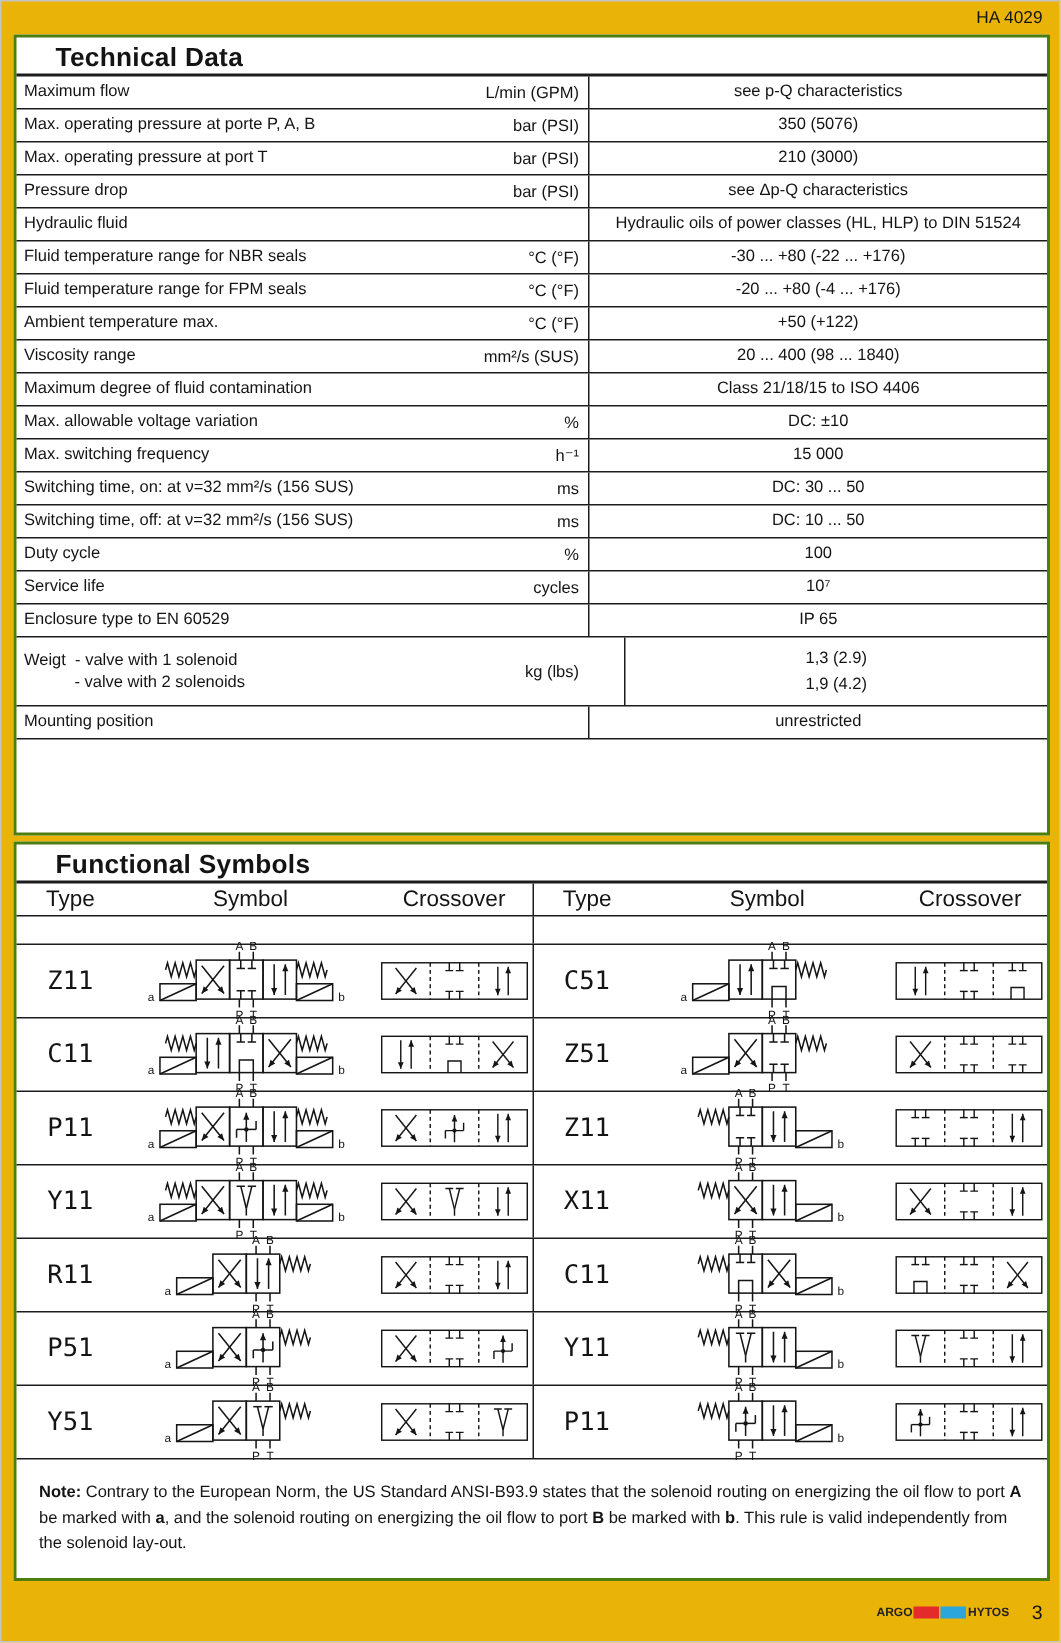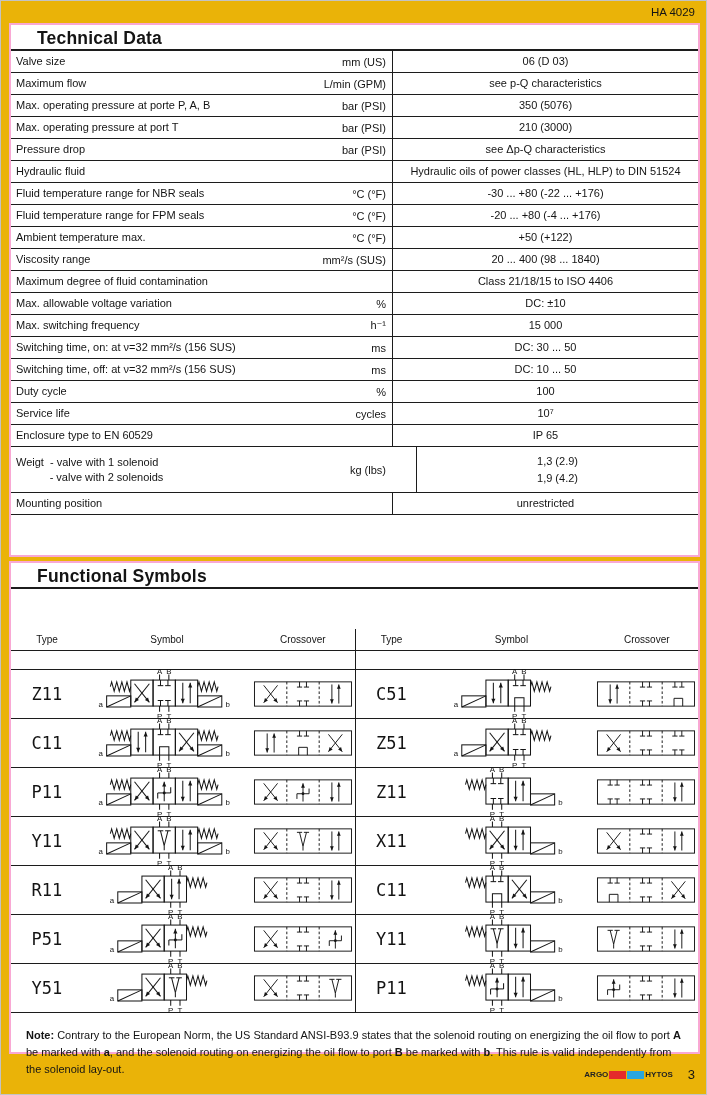--- a/index.html
+++ b/index.html
@@ -1,37 +1,37 @@
 <!DOCTYPE html>
 <html><head>
 <meta charset="utf-8">
 <style>
   html,body{margin:0;padding:0;background:#e9e9e9;}
   .page{position:relative;width:707px;height:1095px;background:#eab308;border:1px solid #c3c3c3;
         box-sizing:border-box;font-family:"Liberation Sans","DejaVu Sans",sans-serif;color:#141414;}
   .doc-ref{position:absolute;top:5px;right:11px;font-size:11.5px;}
 
-  .box{position:absolute;left:8px;width:691px;border:2px solid #f9a8d4;box-sizing:border-box;background:#fff;}
+  .box{position:absolute;left:8px;width:691px;border:2px solid #4d7c0f;box-sizing:border-box;background:#fff;}
   .tech-box{top:22px;height:534px;}
   .fs-box{top:560px;height:493px;}
   .box-title{margin:0;font-size:17.5px;font-weight:bold;padding:3px 0 0 26px;height:26px;
              border-bottom:2px solid #1c1c1c;box-sizing:border-box;letter-spacing:.2px;}
 
   
   .t-row{display:flex;border-bottom:1px solid #1c1c1c;min-height:22px;box-sizing:border-box;align-items:stretch;}
   .t-left{display:flex;width:381px;align-items:center;box-sizing:border-box;}
   .t-param{flex:1;padding:2px 4px 2px 5px;font-size:11px;line-height:1.35;white-space:pre-wrap;}
   .t-unit{padding:2px 6px 2px 2px;font-size:11px;white-space:nowrap;text-align:right;}
   .t-value{flex:1;border-left:1px solid #1c1c1c;display:flex;align-items:center;justify-content:center;
            font-size:11px;text-align:center;white-space:pre-wrap;line-height:1.5;}
   .t-row.tall{min-height:46px;gap:24px;}
   .tech-empty{height:42px;}
 
   
-  .fs-header{display:flex;height:22px;border-bottom:1px solid #1c1c1c;box-sizing:border-box;font-size:10px;margin-top:40px;}
+  .fs-header{display:flex;height:22px;border-bottom:1px solid #1c1c1c;box-sizing:border-box;font-size:15px;}
   .fs-half{width:50%;display:flex;box-sizing:border-box;align-items:center;}
   .fs-half + .fs-half{border-left:1px solid #1c1c1c;}
   .h-type{width:72px;text-align:center;}
   .h-sym{width:168px;text-align:center;}
   .h-cross{flex:1;text-align:center;}
   .fs-empty{display:flex;height:19px;border-bottom:1px solid #1c1c1c;box-sizing:border-box;}
   .fs-empty .fs-half{height:100%;}
   .fs-row{display:flex;height:49px;border-bottom:1px solid #1c1c1c;box-sizing:border-box;}
   .fs-type{width:72px;display:flex;align-items:center;justify-content:center;
            font-family:"DejaVu Sans Mono",monospace;font-size:17px;}
@@ -53,27 +53,20 @@
 </head>
 <body>
 
 <div class="page">
 
   <div class="doc-ref">HA 4029</div>
 
   <section class="box tech-box">
     <h1 class="box-title">Technical Data</h1>
     <div id="tech-rows">
-        <div class="t-row">
-          <div class="t-left">
-            <div class="t-param">Valve size</div>
-            <div class="t-unit">mm (US)</div>
-          </div>
-          <div class="t-value">06 (D 03)</div>
-        </div>
         <div class="t-row">
           <div class="t-left">
             <div class="t-param">Maximum flow</div>
             <div class="t-unit">L/min  (GPM)</div>
           </div>
           <div class="t-value">see p-Q characteristics</div>
         </div>
         <div class="t-row">
           <div class="t-left">
             <div class="t-param">Max. operating pressure at porte P, A, B</div>

